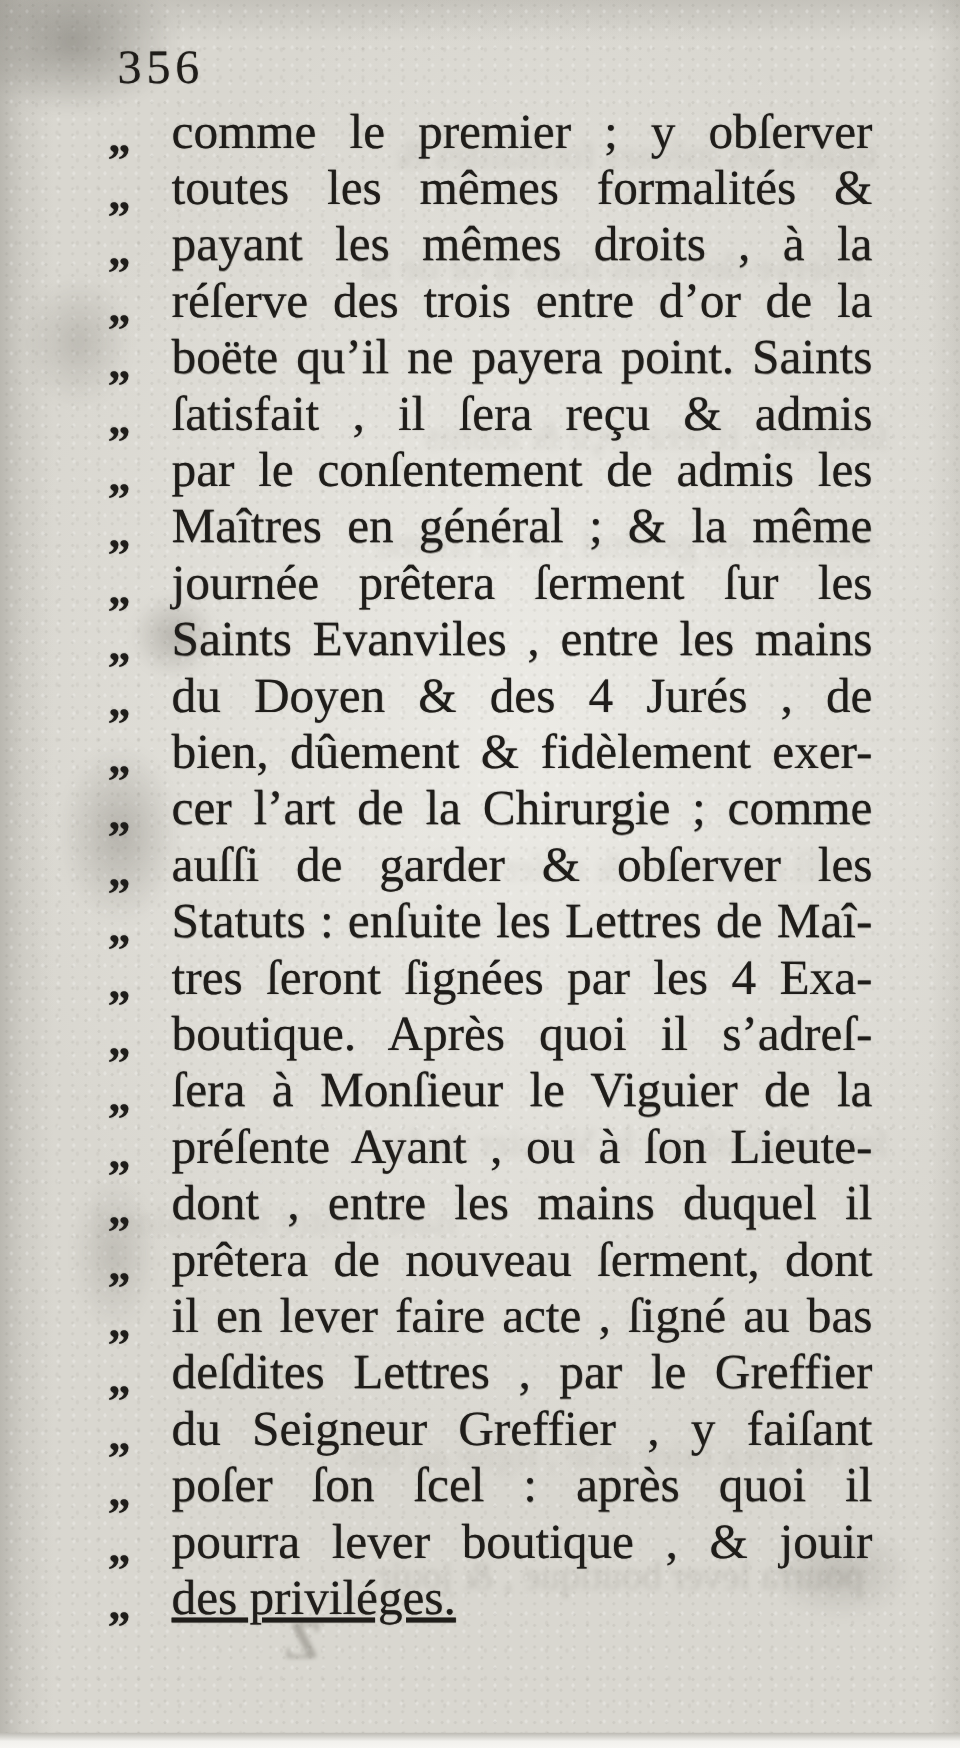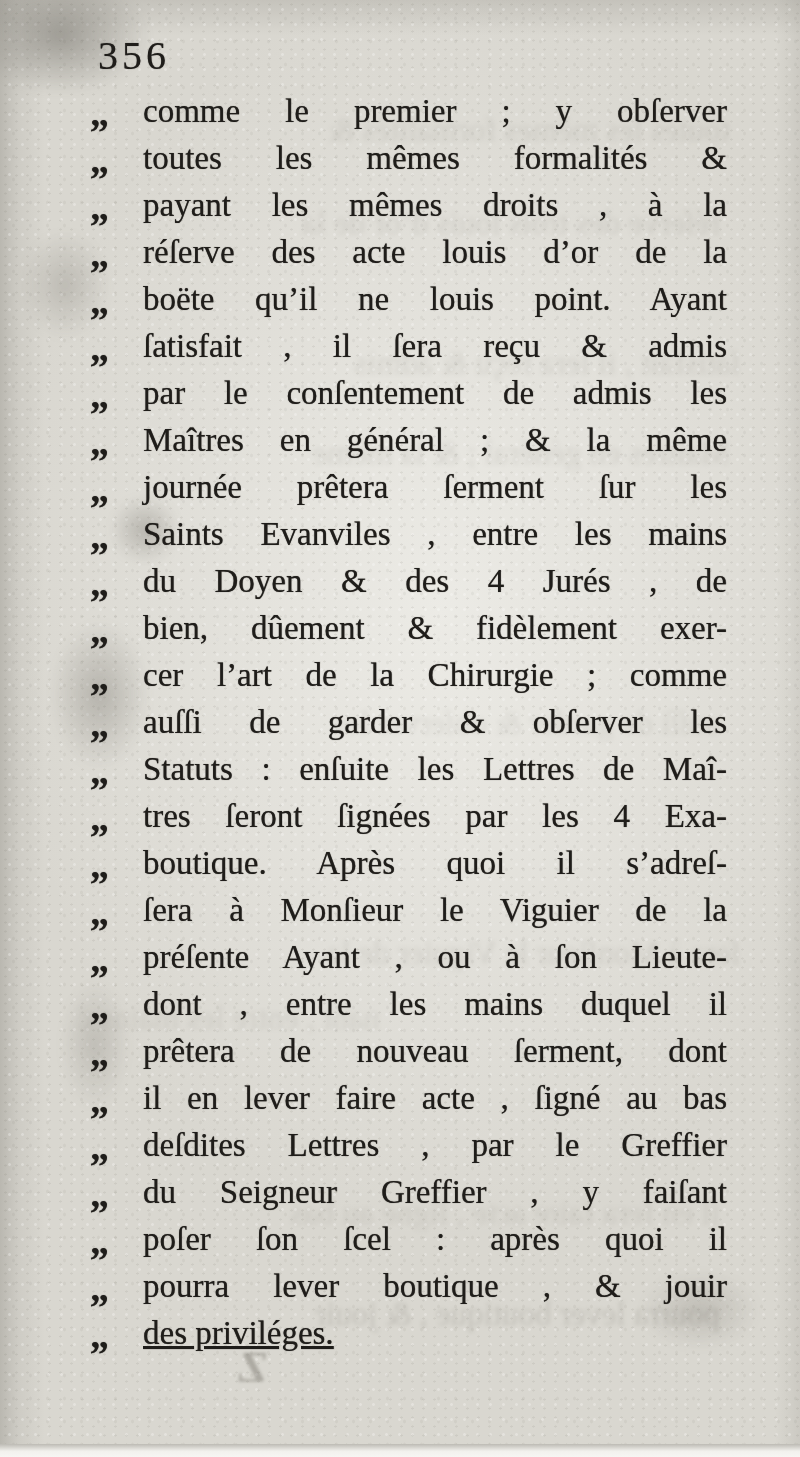--- a/index.html
+++ b/index.html
@@ -90,21 +90,21 @@
     align-items:baseline;
   }
   .q{
     width:53px;flex:0 0 53px;
     font-size:38px;font-weight:bold;line-height:47px;
     position:relative;top:4px;
     text-shadow:0 0 1px rgba(25,22,18,.6);
   }
   .t{
     flex:1;
-    font-size:33px;line-height:47px;
+    font-size:41px;line-height:47px;
     text-align:justify;
     text-align-last:justify;
     white-space:normal;
     text-shadow:0 0 1px rgba(25,22,18,.55), 0.3px 0.3px 0 rgba(25,22,18,.35);
   }
   .line.last .t{text-align-last:left;text-decoration:underline;}
 
   .scan-edge-bottom{
     position:absolute;left:0;bottom:0;width:800px;height:13px;
     background:linear-gradient(to bottom,#bdbbb4,#f2f1ed 55%,#f7f6f3);
@@ -145,25 +145,25 @@
     <div class="line">
         <span class="q">„</span>
         <span class="t">toutes les mêmes formalités &amp;</span>
       </div>
     <div class="line">
         <span class="q">„</span>
         <span class="t">payant les mêmes droits , à la</span>
       </div>
     <div class="line">
         <span class="q">„</span>
-        <span class="t">réſerve des acte louis d’or de la</span>
-      </div>
-    <div class="line">
-        <span class="q">„</span>
-        <span class="t">boëte qu’il ne louis point. Ayant</span>
+        <span class="t">réſerve des trois entre d’or de la</span>
+      </div>
+    <div class="line">
+        <span class="q">„</span>
+        <span class="t">boëte qu’il ne payera point. Saints</span>
       </div>
     <div class="line">
         <span class="q">„</span>
         <span class="t">ſatisfait , il ſera reçu &amp; admis</span>
       </div>
     <div class="line">
         <span class="q">„</span>
         <span class="t">par le conſentement de admis les</span>
       </div>
     <div class="line">

